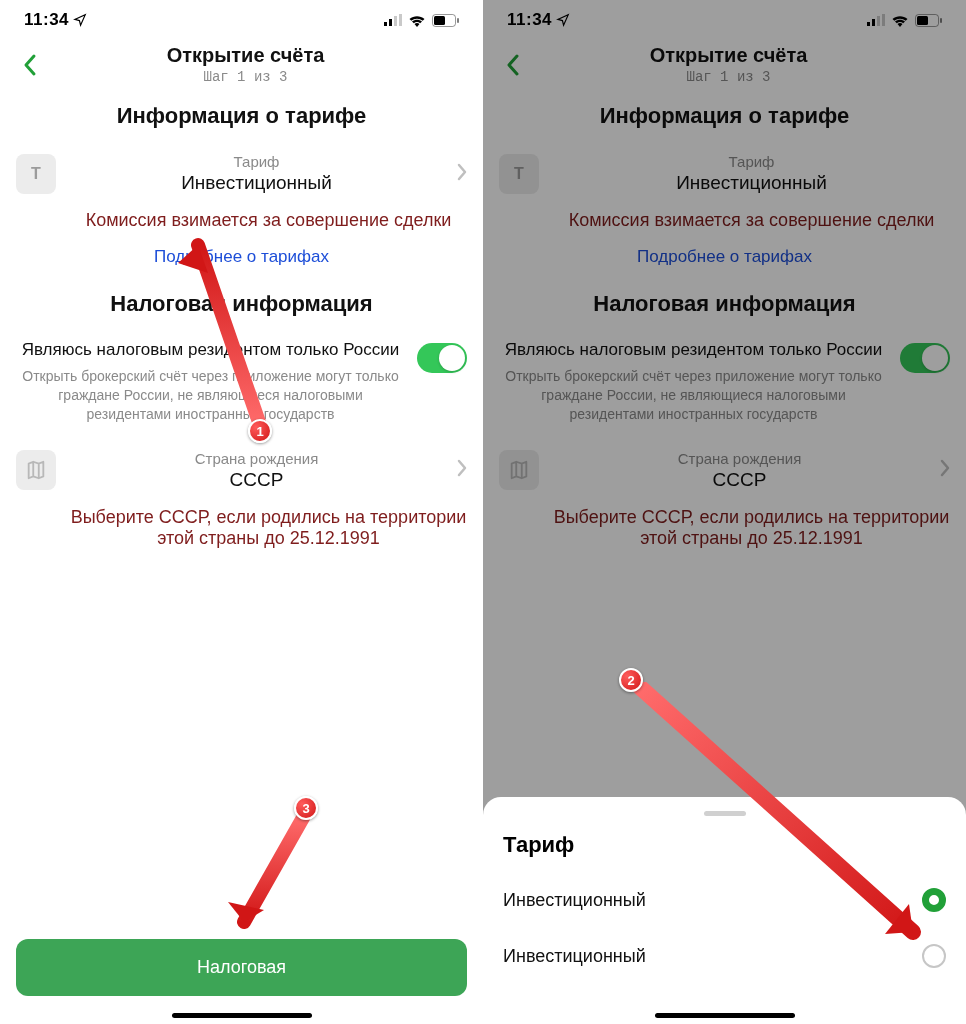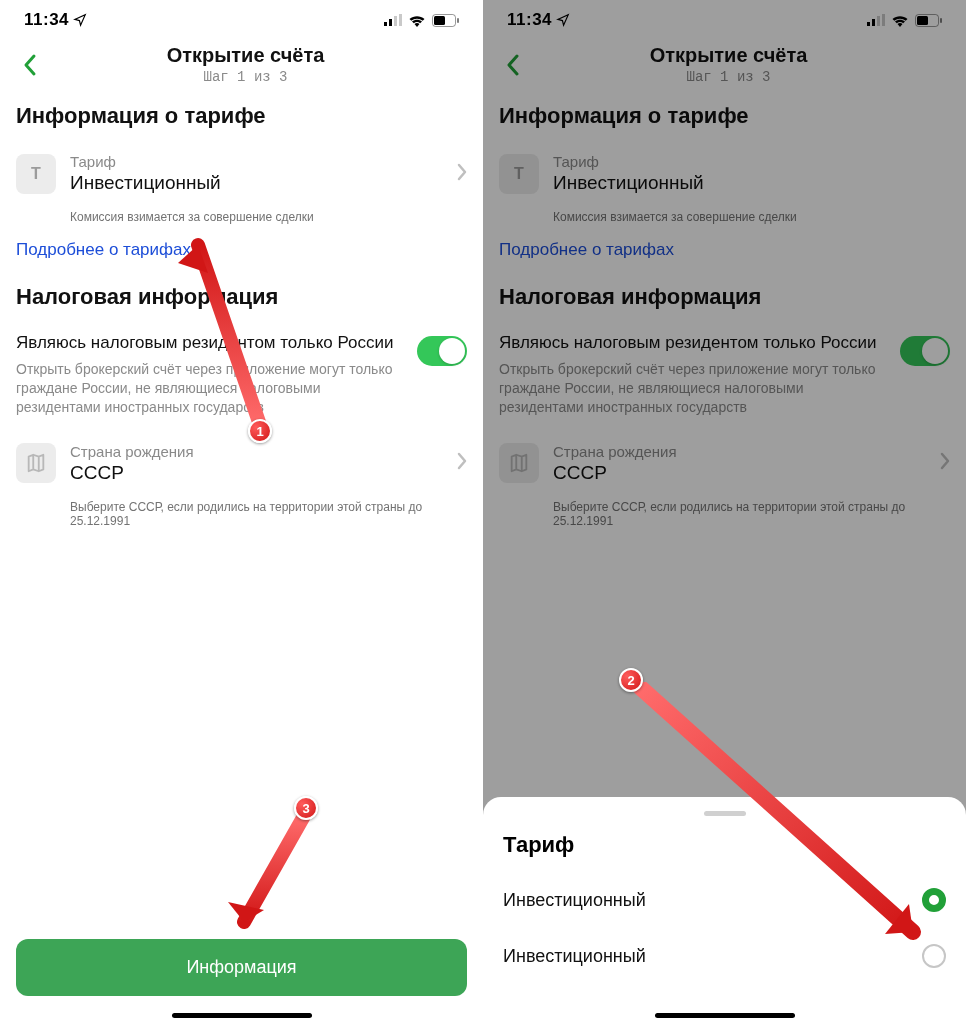--- a/index.html
+++ b/index.html
@@ -53,21 +53,21 @@
     display: flex; align-items: center; justify-content: center;
   }
   .navtitle-wrap {
     flex: 1;
     text-align: center;
     margin-right: 28px;
   }
   .navtitle { font-size: 20px; font-weight: 600; color: #111; }
   .navsub { font-size: 14px; color: #8a8a8a; margin-top: 2px; font-family: Liberation Mono, monospace; }
   
-  .content { flex: 1; padding: 0 16px; overflow: hidden; }
+  .content { flex: 1; padding: 0 16px; overflow: hidden; text-align: center; }
   .section-title {
     font-size: 22px; font-weight: 700; color: #111;
     padding: 8px 0 12px 0;
   }
   
   .row {
     display: flex;
     align-items: center;
     gap: 14px;
     padding: 12px 0;
@@ -78,21 +78,21 @@
     background: #ececec;
     display: flex; align-items: center; justify-content: center;
     color: #9b9b9b;
     font-size: 16px; font-weight: 700;
   }
   .row-body { flex: 1; }
   .row-label { font-size: 15px; color: #8a8a8a; }
   .row-value { font-size: 19px; font-weight: 400; color: #111; margin-top: 2px; }
   .chevron { color: #bfbfbf; }
   .row-note {
-    font-size: 12px; color: #737373;
+    font-size: 18px; color: #7f1d1d;
     padding: 4px 0 10px 54px;
   }
   .link-more {
     font-size: 17px; color: #1d4ed8;
     padding: 6px 0 16px 0;
   }
   
   .toggle-block {
     display: flex; align-items: flex-start; gap: 12px;
     padding: 10px 0 6px 0;
@@ -260,21 +260,21 @@
       </div>
       <div class="chevron">
         <svg width="10" height="18" viewBox="0 0 10 18" fill="none" stroke="#bfbfbf" stroke-width="2.5" stroke-linecap="round" stroke-linejoin="round">
             <path d="M2 2 L8 9 L2 16"></path>
           </svg>
       </div>
     </div>
     <div class="row-note">Выберите СССР, если родились на территории этой страны до 25.12.1991</div>
   </div>
 
-  <div class="bottom-btn">Информация</div>
+  <div class="bottom-btn">Налоговая</div>
   <div class="home-indicator"></div>
 
   <div class="badge" style="left:248px; top:419px;">1</div>
   <svg class="arrow" style="left:170px; top:225px;" width="110" height="220" viewBox="0 0 110 220">
     <defs>
         <linearGradient id="ga1" x1="0" y1="1" x2="0" y2="0">
           <stop offset="0" stop-color="#ff6b6b"></stop>
           <stop offset="1" stop-color="#d11616"></stop>
         </linearGradient>
       </defs>

